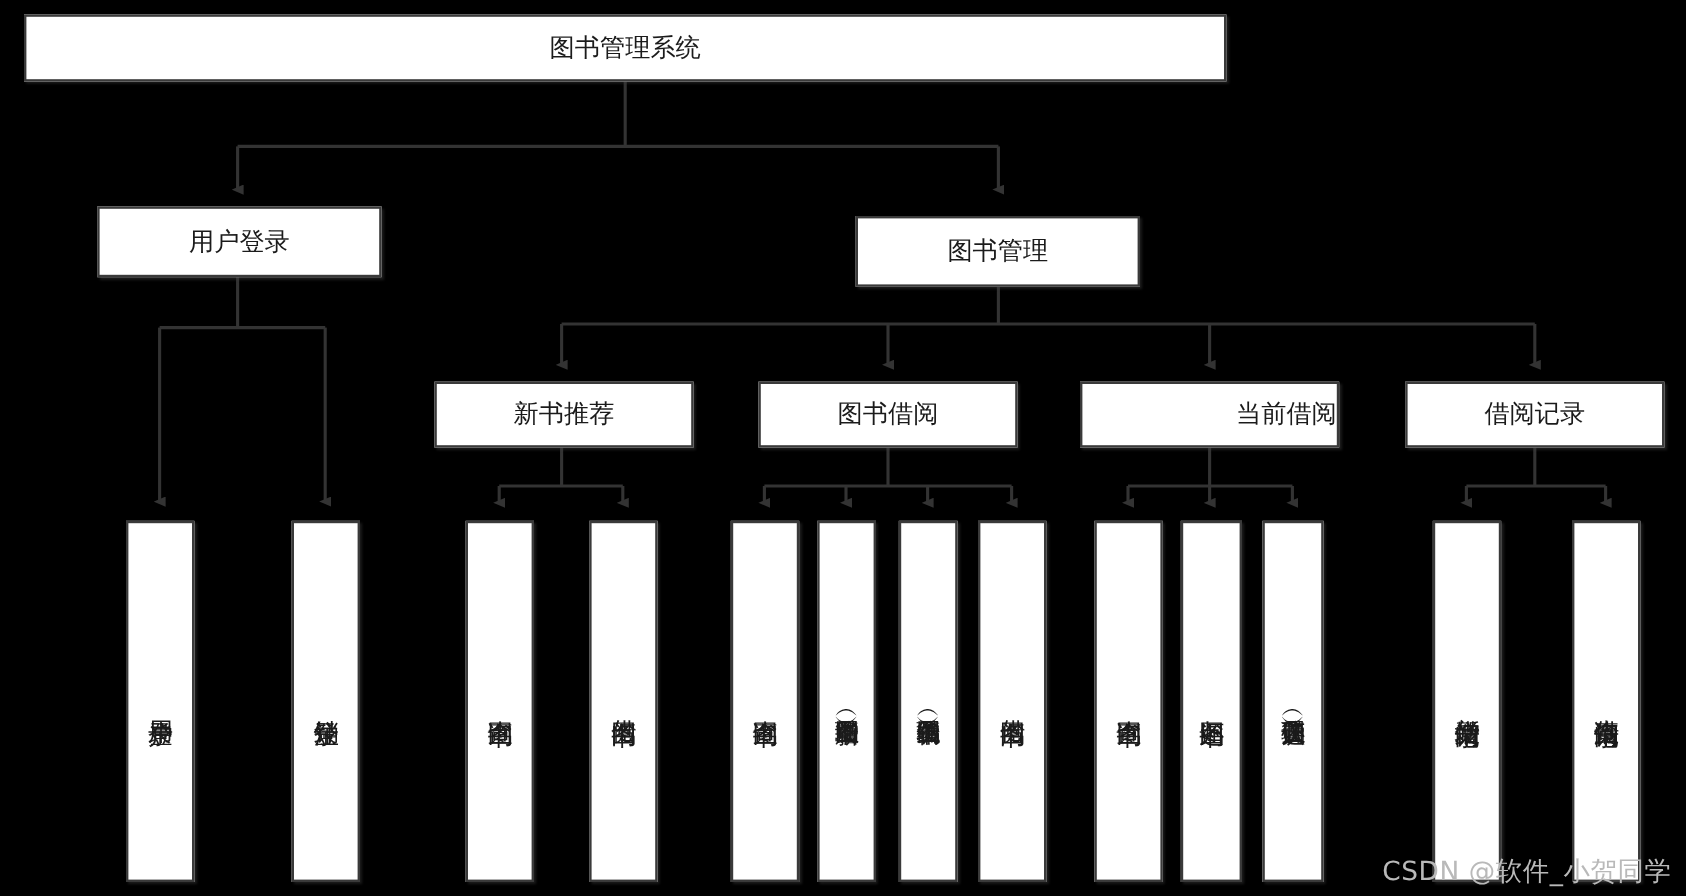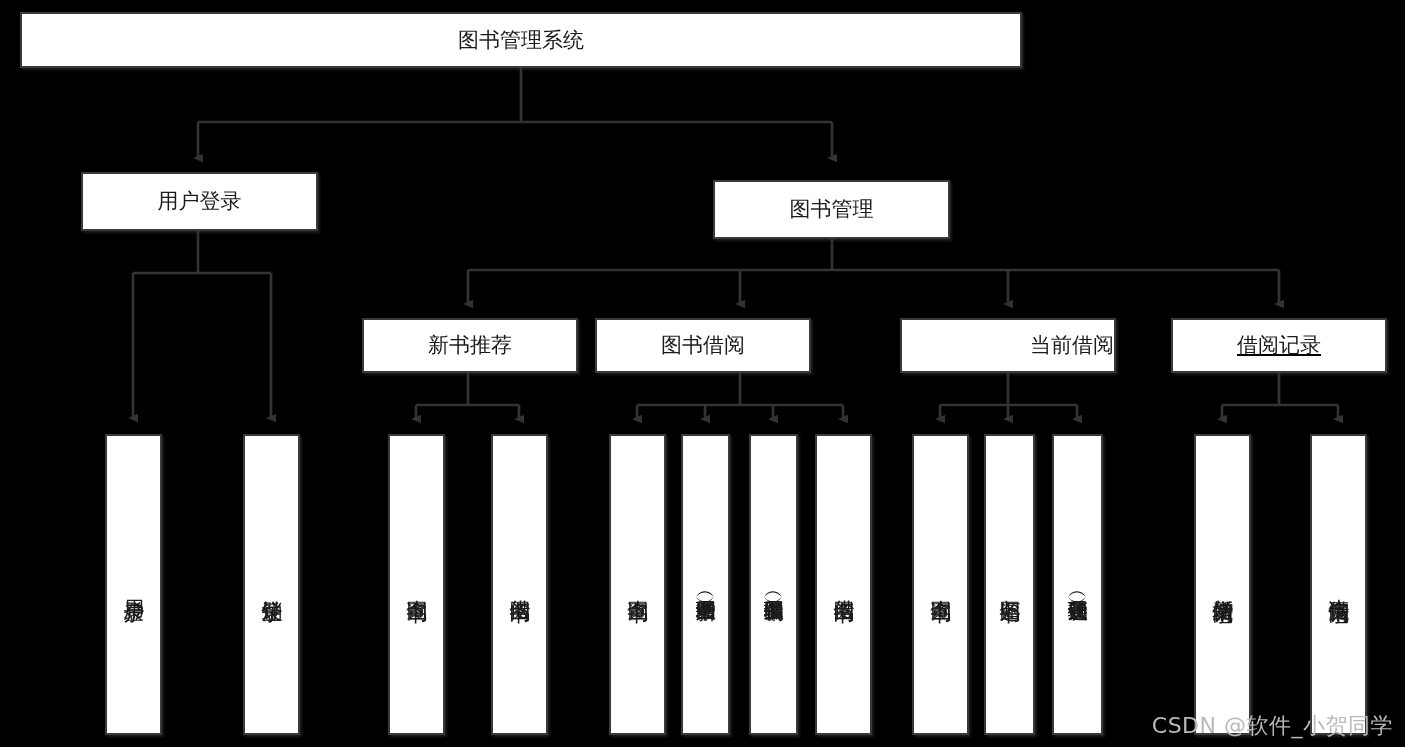--- a/index.html
+++ b/index.html
@@ -134,27 +134,27 @@
   <div class="node horizontal" style="left:81px; top:172px; width:237px; height:59px;">
     <span class="node-label">用户登录</span>
   </div>
   <div class="node horizontal" style="left:713px; top:180px; width:237px; height:59px;">
     <span class="node-label">图书管理</span>
   </div>
 
   <div class="node horizontal" style="left:362px; top:318px; width:216px; height:55px;">
     <span class="node-label">新书推荐</span>
   </div>
-  <div class="node horizontal" style="left:595px; top:318px; width:216px; height:55px;">
+  <div class="node horizontal" style="left:632px; top:318px; width:216px; height:55px;">
     <span class="node-label">图书借阅</span>
   </div>
   <div class="node horizontal" style="left:900px; top:318px; width:216px; height:55px;justify-content:flex-end;">
     <span class="node-label">当前借阅</span>
   </div>
-  <div class="node horizontal" style="left:1171px; top:318px; width:216px; height:55px;text-decoration:underline;">
+  <div class="node horizontal" style="left:1171px; top:318px; width:216px; height:55px;">
     <span class="node-label">借阅记录</span>
   </div>
 
   <div class="node vertical" style="left:105px; top:434px; width:57px; height:301px;">
     <span class="node-label">用户登录</span>
   </div>
   <div class="node vertical" style="left:243px; top:434px; width:57px; height:301px;">
     <span class="node-label">注销登录</span>
   </div>
 

